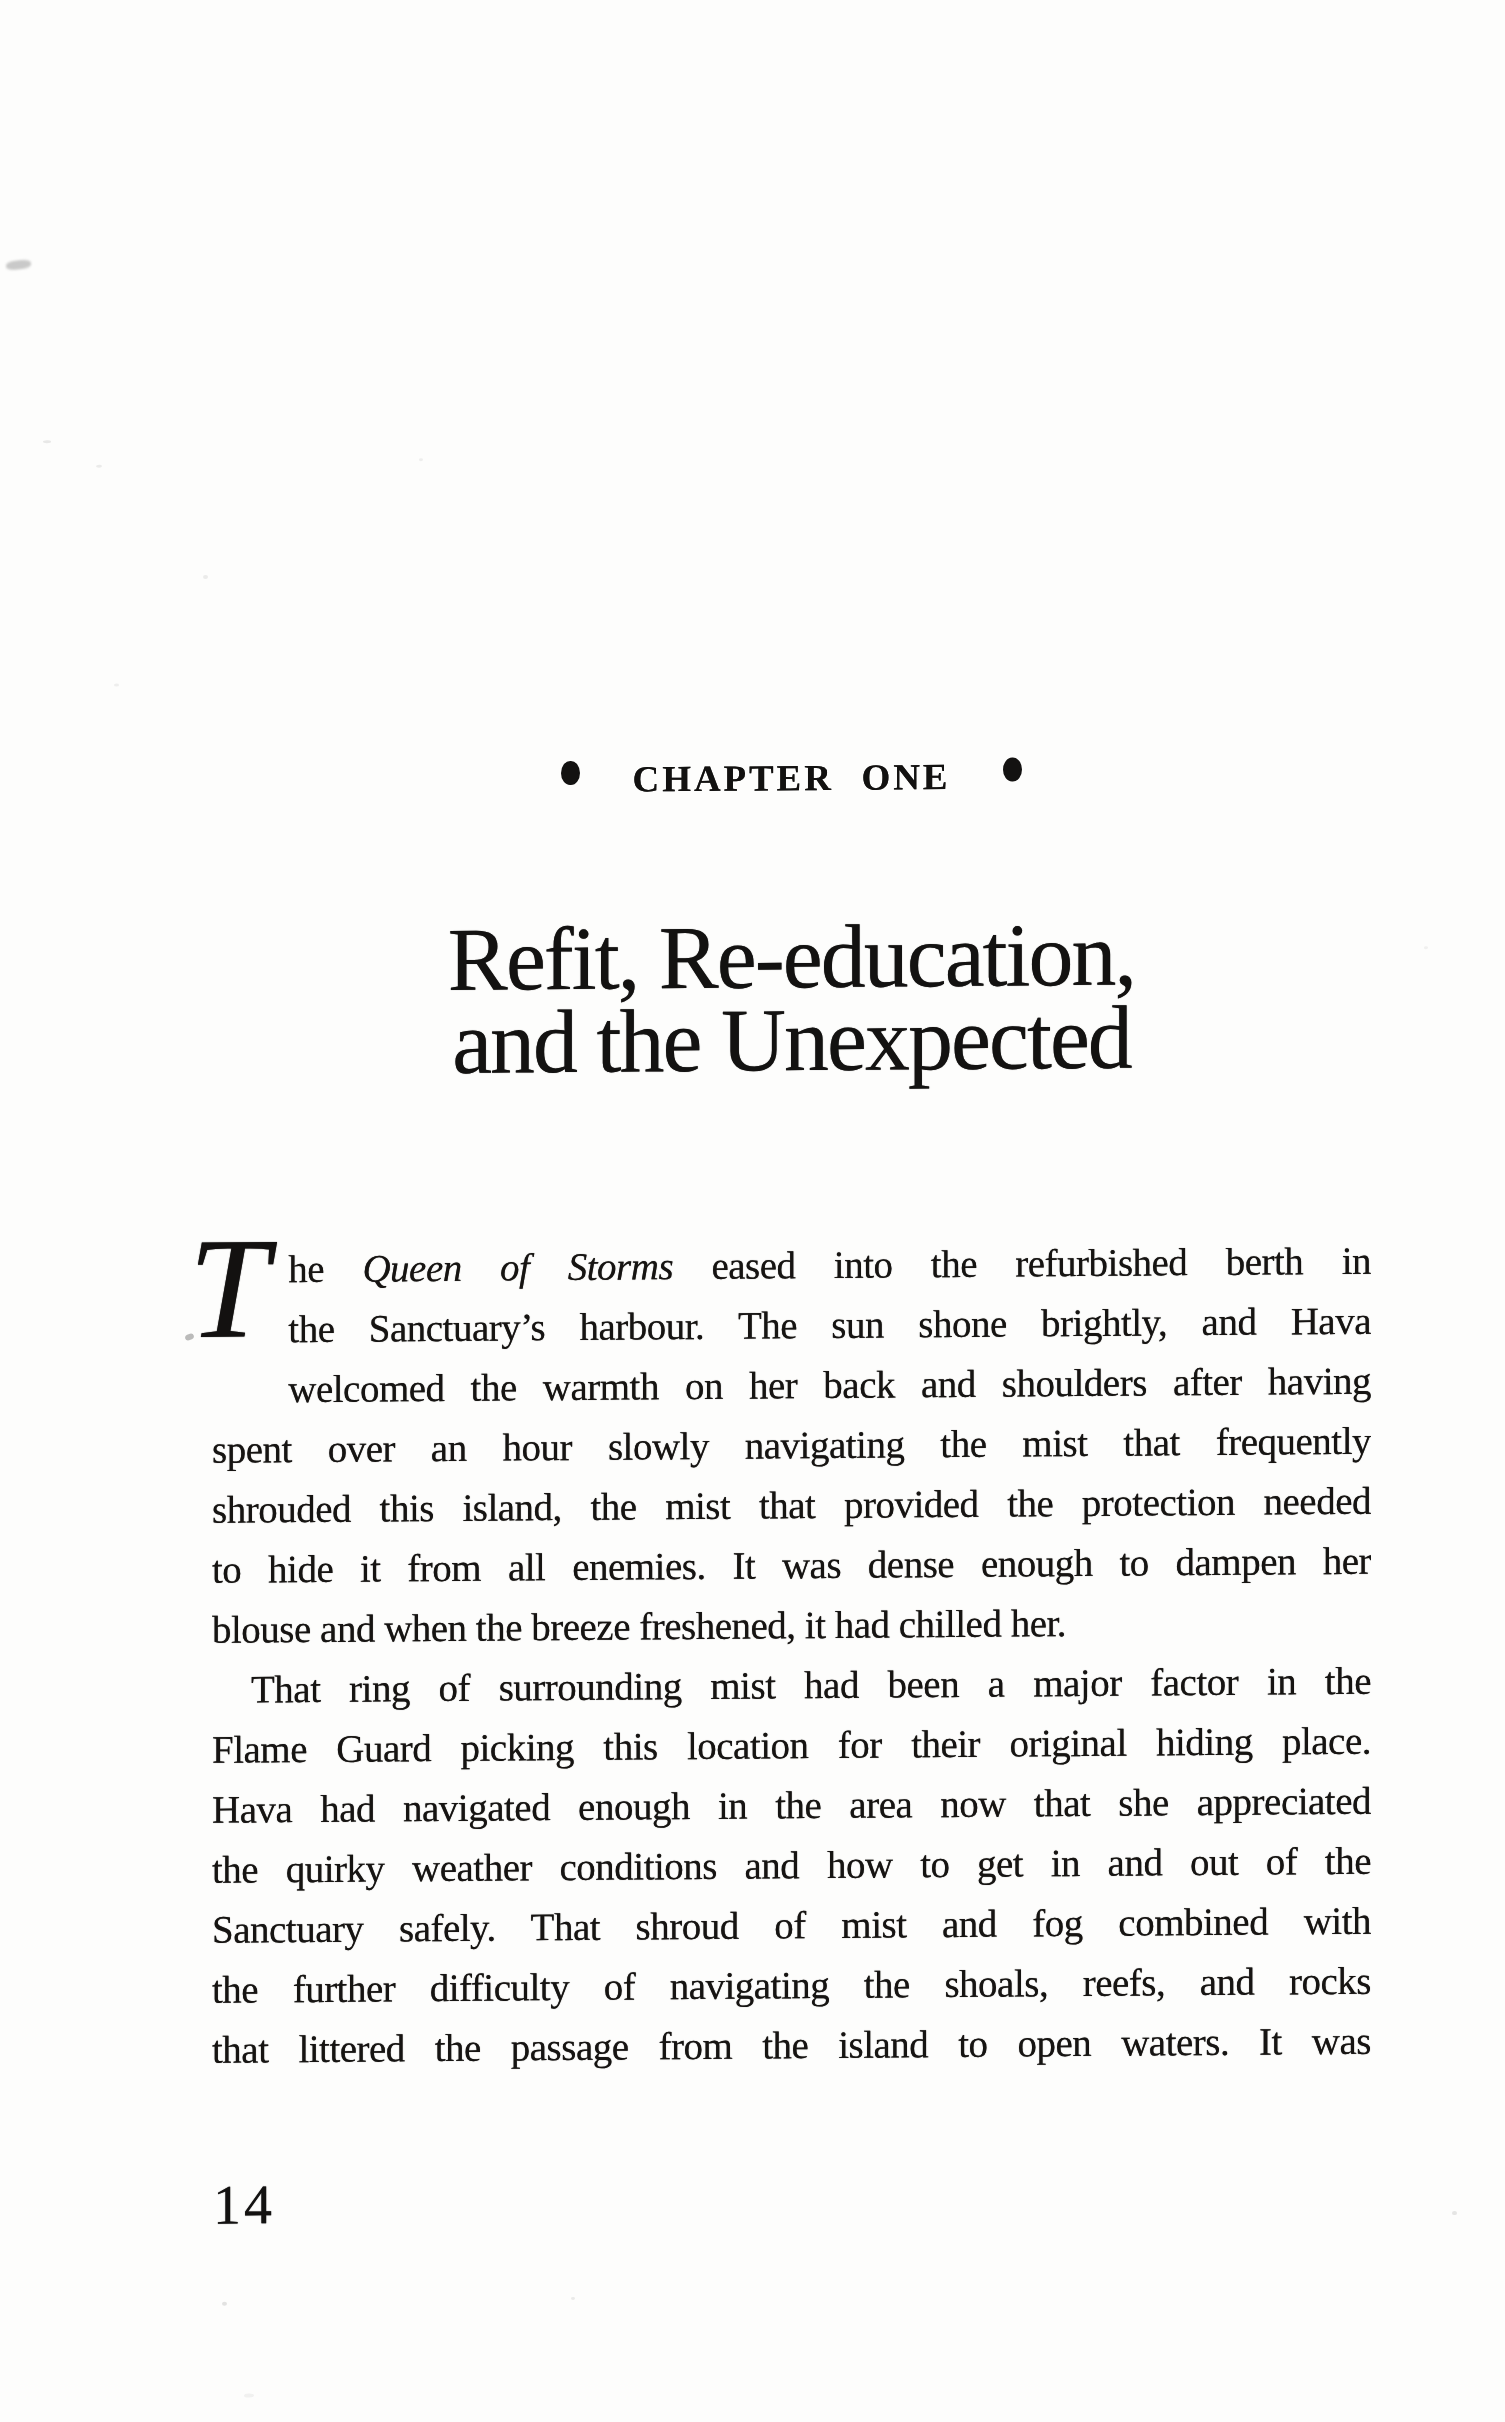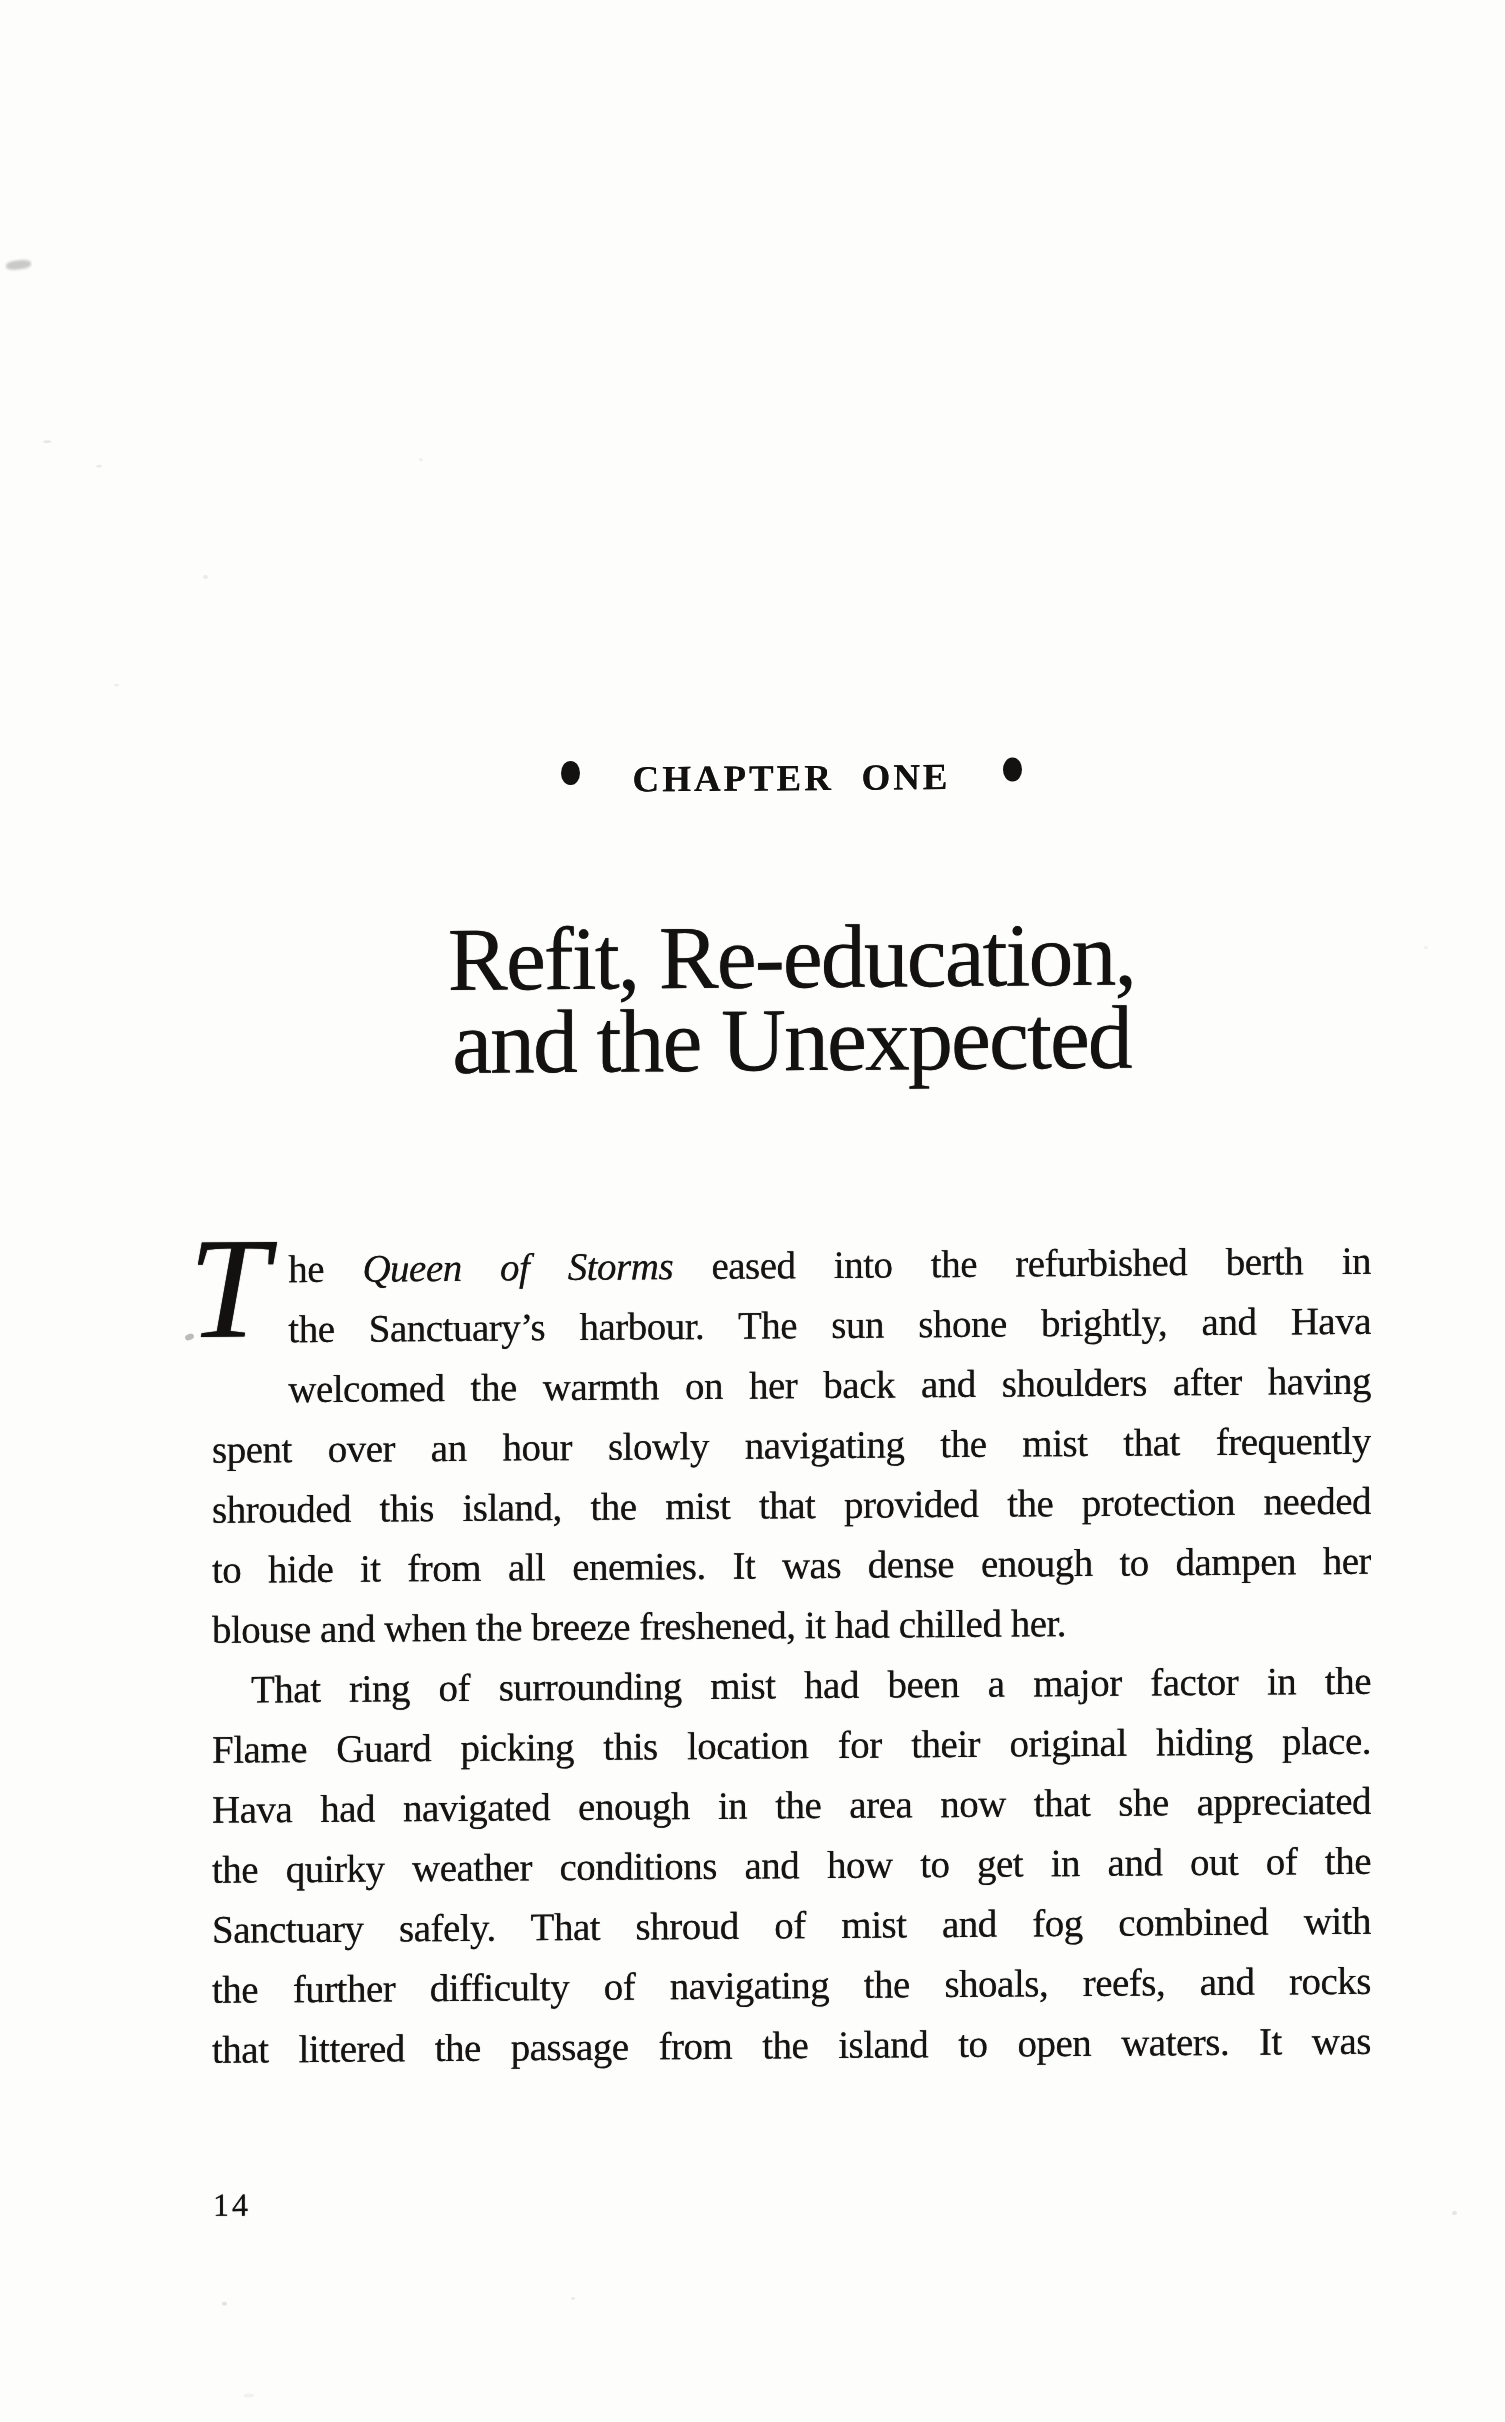--- a/index.html
+++ b/index.html
@@ -49,21 +49,21 @@
   .dropcap {
     float:left; width:86px; height:121px; margin:2px 13.7px 0 -23.4px;
     font-style:italic; font-size:144px; line-height:94px;
     color:#131110; text-shadow:0 0 1px rgba(19,17,16,.9);
   }
   .para2 .lines .line:first-child { text-indent:39px; }
 
   
   .pagenum {
     position:absolute; top:2183px; left:213px;
-    font-size:32px; line-height:45px; letter-spacing:2.9px; color:#131211;
+    font-size:56px; line-height:45px; letter-spacing:2.9px; color:#131211;
     text-shadow:0 0 0.8px rgba(19,18,17,.9);
   }
 
   
   .speck { position:absolute; background:#6b6b6b; border-radius:50%; }
 </style>
 </head>
 <body>
 
 <div class="page">

